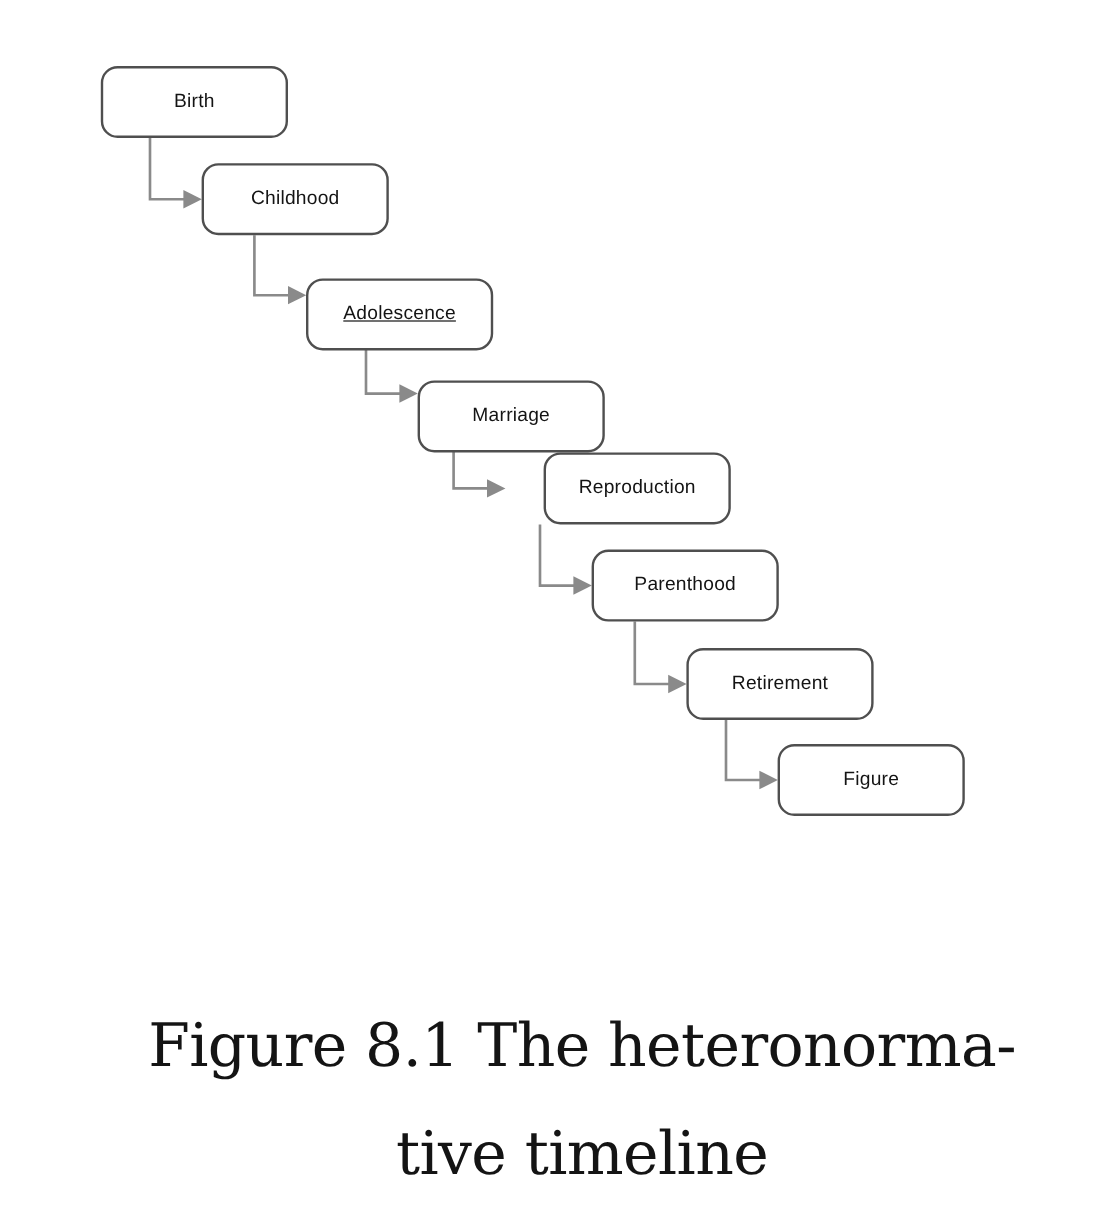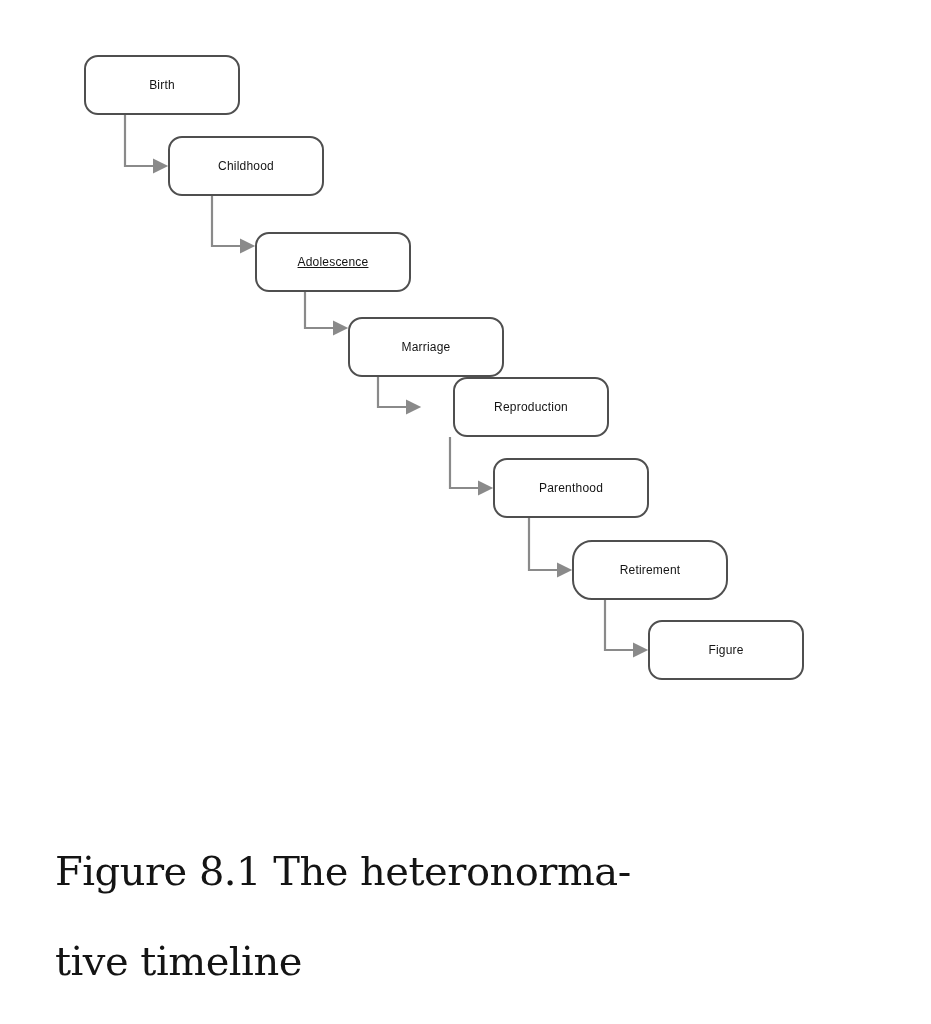--- a/index.html
+++ b/index.html
@@ -31,43 +31,44 @@
     position: absolute;
     width: 156px;
     height: 60px;
     box-sizing: border-box;
     background: #ffffff;
     border: 2px solid var(--box-border, #4f4f4f);
     border-radius: 14px;
     display: flex;
     align-items: center;
     justify-content: center;
-    font-size: 12px;
+    font-size: 16px;
     letter-spacing: 0.2px;
     color: var(--text, #141414);
   }
   .node-1 { left:  84px; top:  55px; }
   .node-2 { left: 168px; top: 136px; text-align: center; }
   .node-3 { left: 255px; top: 232px; text-decoration: underline; }
   .node-4 { left: 348px; top: 298px; margin-top: 19px; }
   .node-5 { left: 421px; top: 377px; margin-left: 32px; }
   .node-6 { left: 493px; top: 458px; }
-  .node-7 { left: 572px; top: 540px; border-radius: 20px; }
+  .node-7 { left: 572px; top: 540px; }
   .node-8 { left: 648px; top: 620px; }
 
   .caption {
     position: absolute;
     left: 55px;
     top: 826px;
     width: 860px;
     font-family: "DejaVu Serif", "Liberation Serif", serif;
-    font-size: 40px;
+    font-size: 50px;
     line-height: 90px;
     color: var(--text, #181818);
     letter-spacing: -0.5px;
+    text-align: center;
   }
 </style>
 </head>
 <body>
 
 <div class="page">
 
   <div class="diagram">
 
     <svg class="connectors" width="931" height="760" viewBox="0 0 931 760">

